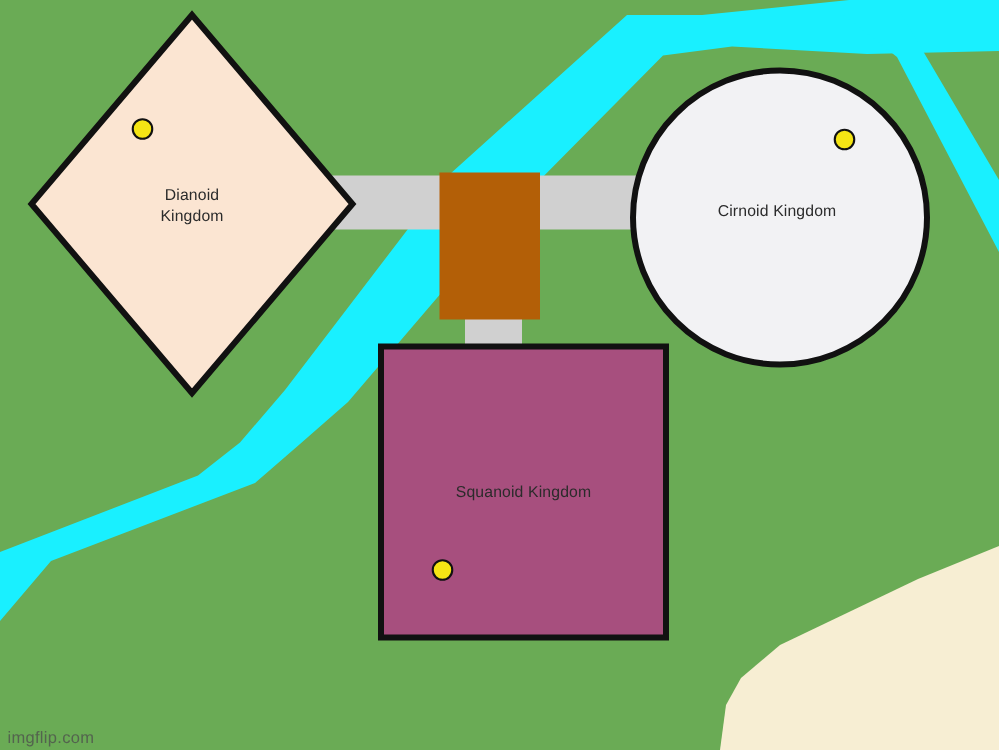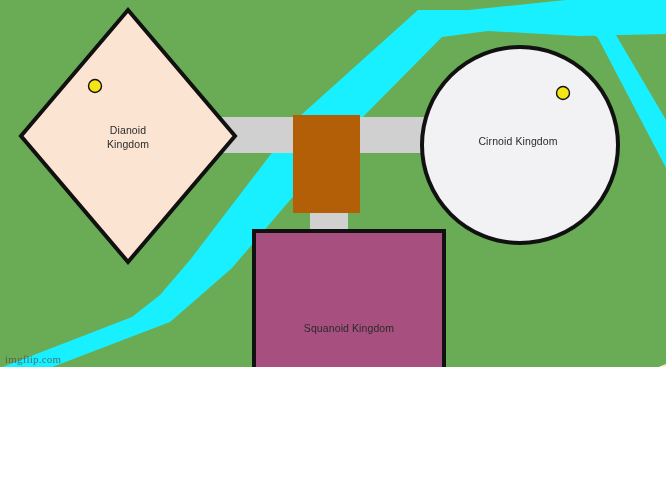--- a/index.html
+++ b/index.html
@@ -3,21 +3,21 @@
 <meta charset="utf-8">
 <style>
   html, body {
     margin: 0;
     padding: 0;
     background: #ffffff;
   }
   #map-root {
     position: relative;
     width: 666px;
-    height: 367px;
+    height: 500px;
     overflow: hidden;
     font-family: "Liberation Sans", sans-serif;
   }
   #map-svg {
     position: absolute;
     left: 0;
     top: 0;
     width: 666px;
     height: 500px;
     display: block;
@@ -30,21 +30,21 @@
     line-height: 14px;
     text-align: center;
     white-space: pre;
     pointer-events: none;
     letter-spacing: 0.1px;
   }
   #watermark {
     position: absolute;
     left: 5px;
     bottom: 2px;
-    font-family: Liberation Serif, serif;
+    font-family: Liberation Sans, sans-serif;
     font-size: 11px;
     color: #4c4c4c;
     opacity: 0.75;
     letter-spacing: 0.2px;
   }
 </style>
 </head>
 <body>
 
 <div id="map-root">

